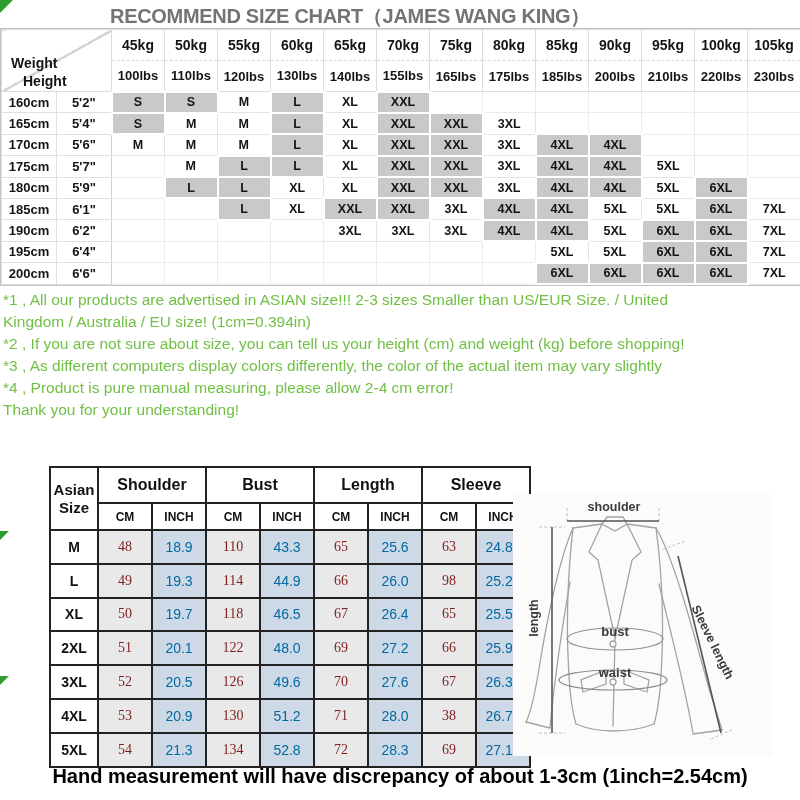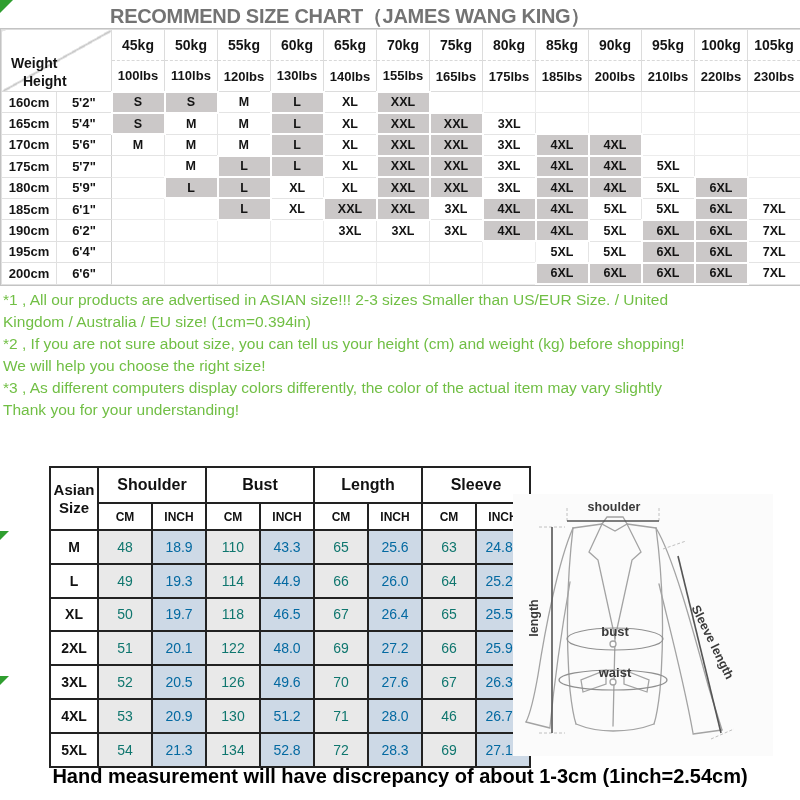--- a/index.html
+++ b/index.html
@@ -41,21 +41,21 @@
   .t2wrap{position:absolute;left:5px;top:466px;padding-left:44px;}
   table.t2{border-collapse:collapse;table-layout:fixed;width:480px;}
   .t2 th,.t2 td{padding:0;border:2px solid #222;text-align:center;vertical-align:middle;overflow:hidden;}
   .t2 .hrow1{height:36px;}
   .t2 .hrow2{height:27px;}
   .t2 tbody tr{height:33.8px;}
   .t2 .acorner{font-size:15px;font-weight:bold;line-height:1.15;background:#fff;}
   .t2 .grp{font-size:16px;font-weight:bold;background:#fff;}
   .t2 .sub{font-size:12px;font-weight:bold;background:#fff;}
   .t2 .sz{font-size:14px;font-weight:bold;background:#fff;}
-  .t2 td.cm{background:#e9e9e9;font-size:14px;color:#0f766e;}
+  .t2 td.cm{background:#e9e9e9;font-size:14px;color:#7f1d1d;font-family:Liberation Serif, serif;}
   .t2 td.in{background:#cdd9e6;font-size:14px;color:#0369a1;}
 
   
   .diag{position:absolute;left:503px;top:470px;}
   .dlabel{fill:#3a3a3a;font-family:"Liberation Sans","DejaVu Sans",sans-serif;font-weight:bold;}
 
   
   .footer{position:absolute;left:0;top:765px;width:800px;text-align:center;
           font-size:20px;font-weight:bold;color:#000;white-space:nowrap;}
 </style>
@@ -269,22 +269,22 @@
             <td class="s v">7XL</td>
           </tr>
         </tbody>
     </table>
   </div>
 
   <div class="notes">
       <div class="note-line">*1 , All our products are advertised in ASIAN size!!! 2-3 sizes Smaller than US/EUR Size. / United</div>
       <div class="note-line">Kingdom / Australia / EU size! (1cm=0.394in)</div>
       <div class="note-line">*2 , If you are not sure about size, you can tell us your height (cm) and weight (kg) before shopping!</div>
-      <div class="note-line">We will help you choose the right size!</div>
       <div class="note-line">*3 , As different computers display colors differently, the color of the actual item may vary slightly</div>
+      <div class="note-line">*4 , Product is pure manual measuring, please allow 2-4 cm error!</div>
       <div class="note-line">Thank you for your understanding!</div>
     </div>
 
   <div class="t2wrap">
     <table class="t2">
       <colgroup>
         <col style="width:48px">
           <col span="8" style="width:54px">
       </colgroup>
       <thead>
@@ -319,21 +319,21 @@
             <td class="in">24.80</td>
           </tr>
           <tr>
             <th class="sz">L</th>
             <td class="cm">49</td>
             <td class="in">19.3</td>
             <td class="cm">114</td>
             <td class="in">44.9</td>
             <td class="cm">66</td>
             <td class="in">26.0</td>
-            <td class="cm">64</td>
+            <td class="cm">98</td>
             <td class="in">25.20</td>
           </tr>
           <tr>
             <th class="sz">XL</th>
             <td class="cm">50</td>
             <td class="in">19.7</td>
             <td class="cm">118</td>
             <td class="in">46.5</td>
             <td class="cm">67</td>
             <td class="in">26.4</td>
@@ -363,21 +363,21 @@
             <td class="in">26.38</td>
           </tr>
           <tr>
             <th class="sz">4XL</th>
             <td class="cm">53</td>
             <td class="in">20.9</td>
             <td class="cm">130</td>
             <td class="in">51.2</td>
             <td class="cm">71</td>
             <td class="in">28.0</td>
-            <td class="cm">46</td>
+            <td class="cm">38</td>
             <td class="in">26.77</td>
           </tr>
           <tr>
             <th class="sz">5XL</th>
             <td class="cm">54</td>
             <td class="in">21.3</td>
             <td class="cm">134</td>
             <td class="in">52.8</td>
             <td class="cm">72</td>
             <td class="in">28.3</td>

